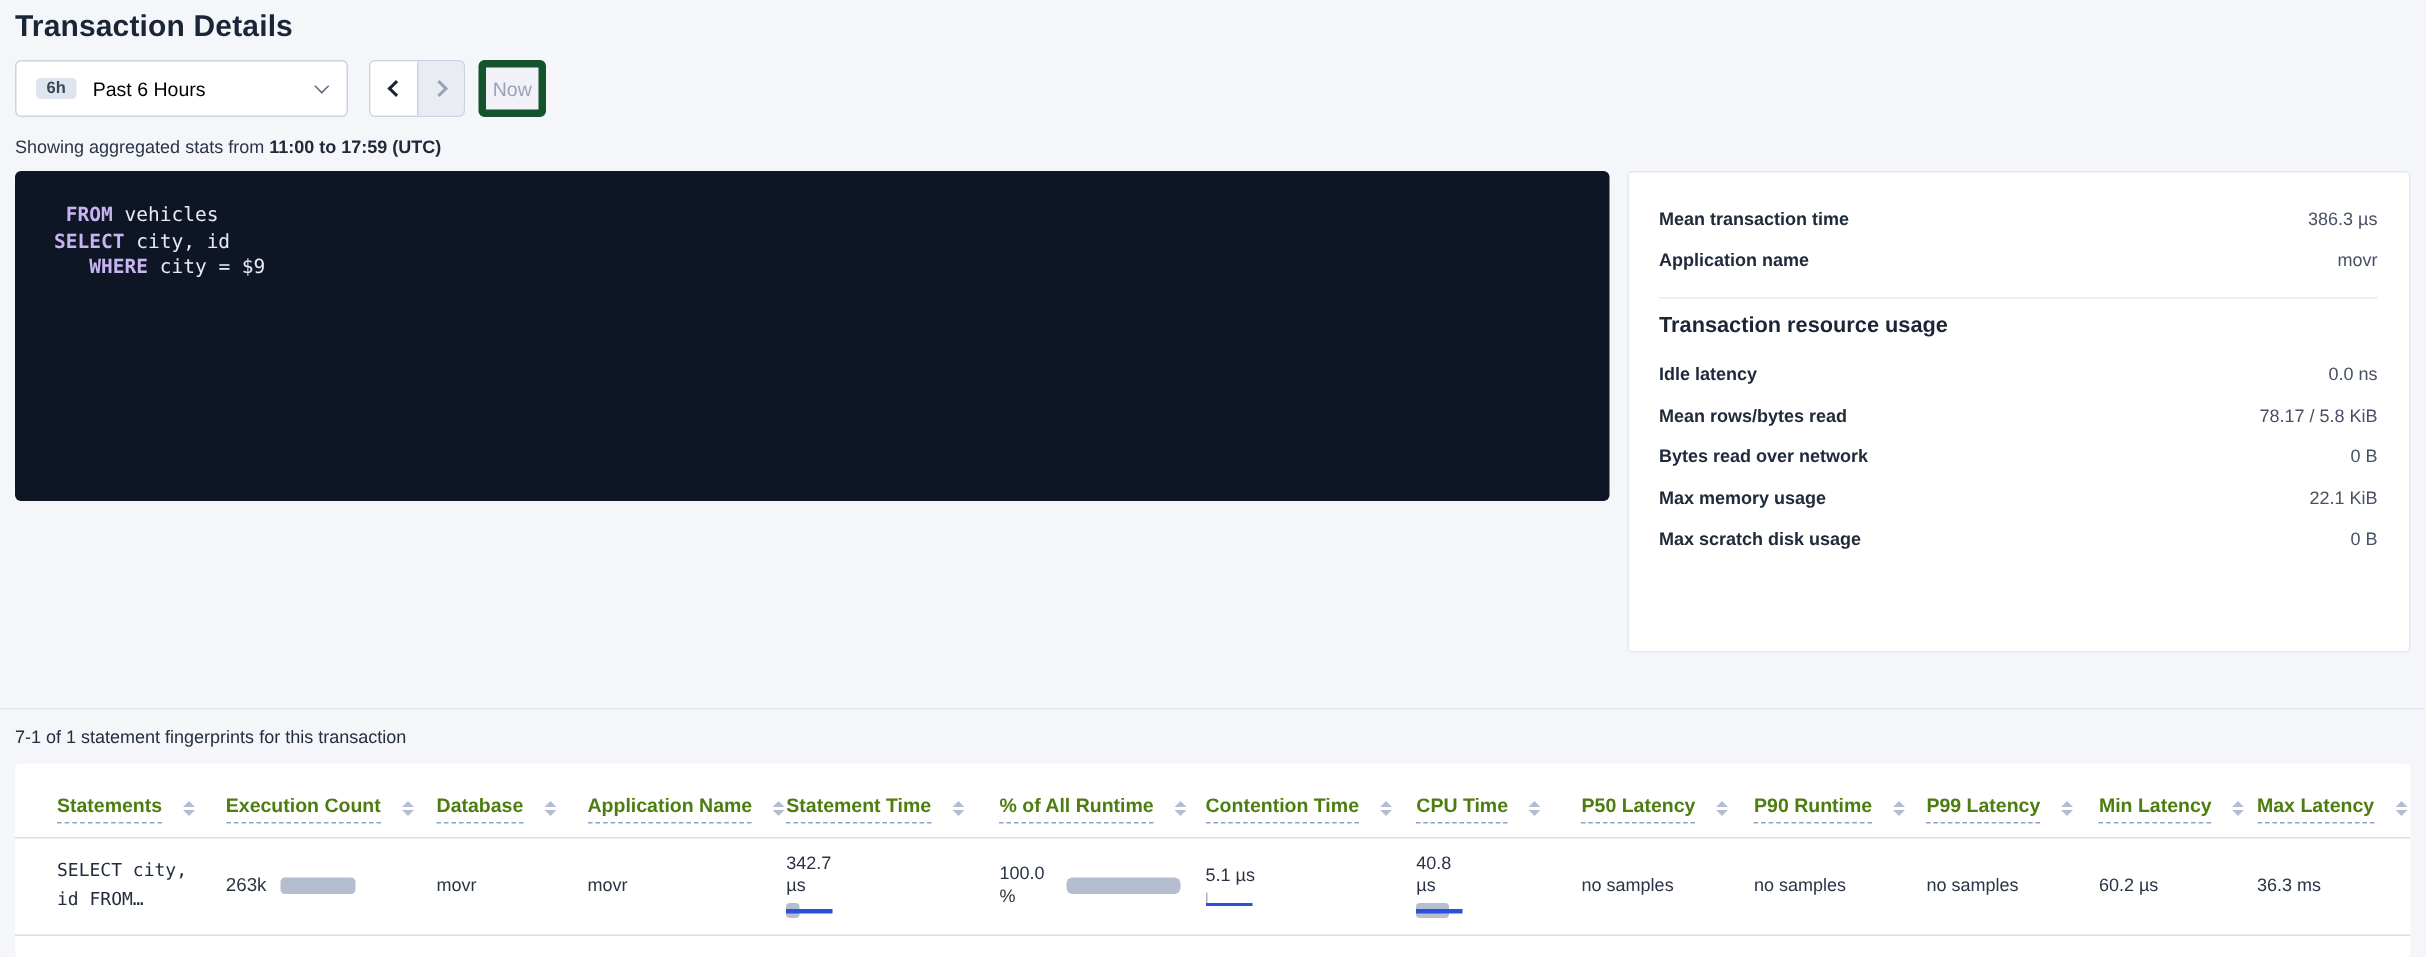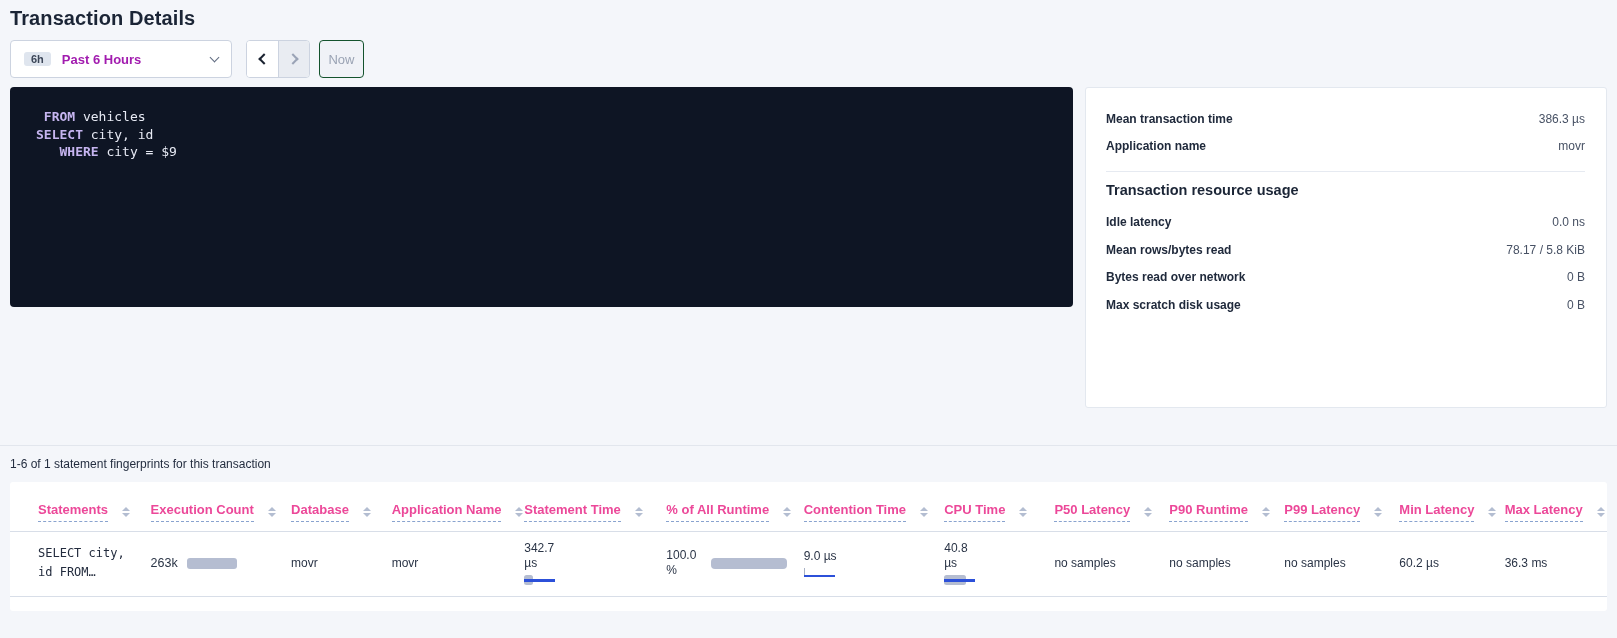--- a/index.html
+++ b/index.html
@@ -17,37 +17,37 @@
   
   .controls { display:flex; align-items:stretch; height:38px; margin-top:10px; }
   .time-dropdown {
     width:222px; background:#fff; border:1px solid #ccd3e0; border-radius:4px;
     display:flex; align-items:center; padding:0 13px; cursor:pointer;
   }
   .time-badge {
     background:#dfe5ee; color:#3c4658; font-size:11px; font-weight:700;
     padding:1px 7px; border-radius:3px;
   }
-  .time-label { margin-left:11px; font-size:13px; color:#a21caf;font-weight:bold; }
+  .time-label { margin-left:11px; font-size:13px; color:#000000; }
   .caret-down {
     margin-left:auto; width:7px; height:7px;
     border-right:1.7px solid #5f6b80; border-bottom:1.7px solid #5f6b80;
     transform:rotate(45deg); margin-top:-4px;
   }
   .arrow-group {
     display:flex; margin-left:14px; border:1px solid #ccd3e0; border-radius:4px;
     overflow:hidden; background:#fff;
   }
   .arrow-btn { width:31px; display:flex; align-items:center; justify-content:center; cursor:pointer; background:#fff; border:none; }
   .arrow-btn.is-disabled { background:#e9ecf2; border-left:1px solid #ccd3e0; cursor:default; }
   .chev { display:inline-block; width:8px; height:8px; border-left:2.4px solid #1a2230; border-bottom:2.4px solid #1a2230; }
   .chev-left  { transform:rotate(45deg); margin-left:3px; }
   .chev-right { transform:rotate(-135deg); border-color:#9aa3b6; margin-right:3px; }
   .now-btn {
-    margin-left:9px; width:45px; background:#f0f2f7; border:1px solid #14532d;
+    margin-left:9px; width:45px; background:#f0f2f7; border:5px solid #14532d;
     border-radius:4px; color:#9aa3b4; font-size:13px; font-family:inherit; cursor:default;
   }
 
   
   .stats-line { font-size:12px; color:#2b3547; margin-top:13px; }
   .stats-line b { font-weight:700; color:#20293a; }
 
   
   .main { display:flex; align-items:flex-start; margin-top:9px; }
   .sql-box {
@@ -71,21 +71,21 @@
   .resource-heading { font-size:14.5px; font-weight:700; color:#1b2536; margin:10px 0 11px; }
 
   
   .section-divider { border:none; border-top:1px solid #e2e6ed; margin:37px -10px 0; }
   .table-caption { font-size:12px; color:#242e40; margin:11px 0 11px; }
 
   
   .table-card { background:#fff; border-radius:3px; padding:4px 0 14px; }
   table { width:100%; border-collapse:collapse; table-layout:fixed; }
   thead th {
-    text-align:left; font-size:13px; font-weight:700; color:#ec4899;
+    text-align:left; font-size:13px; font-weight:700; color:#4d7c0f;
     padding:16px 6px 9px 0; border-bottom:1px solid #d8dee8; vertical-align:bottom;
   }
   thead th:first-child { padding-left:28px; }
   .th-inner { display:flex; align-items:center; }
   .th-label { border-bottom:1px dashed #89a3cf; padding-bottom:4px; white-space:nowrap; }
   .sort-icon { display:inline-flex; flex-direction:column; gap:2.5px; margin-left:14px; cursor:pointer; }
   .tri-up   { width:0; height:0; border-left:4px solid transparent; border-right:4px solid transparent; border-bottom:4.5px solid #b3bdd1; }
   .tri-down { width:0; height:0; border-left:4px solid transparent; border-right:4px solid transparent; border-top:4.5px solid #b3bdd1; }
 
   tbody td {
@@ -124,20 +124,21 @@
       <button class="arrow-btn">
         <span class="chev chev-left"></span>
       </button>
       <button class="arrow-btn is-disabled">
         <span class="chev chev-right"></span>
       </button>
     </div>
     <button class="now-btn">Now</button>
   </div>
 
+  <div class="stats-line"><span>Showing aggregated stats from </span><b>11:00 to 17:59 (UTC)</b></div>
 
   <div class="main">
     <div class="sql-box">
       <div class="sql-code"><div><span> </span><span class="kw">FROM</span><span> vehicles</span></div><div><span class="kw">SELECT</span><span> city, id</span></div><div><span>   </span><span class="kw">WHERE</span><span> city = $9</span></div></div>
     </div>
 
     <div class="summary-panel">
       <div>
           <div class="summary-row">
             <span class="s-label">Mean transaction time</span>
@@ -157,30 +158,34 @@
           </div>
           <div class="summary-row">
             <span class="s-label">Mean rows/bytes read</span>
             <span class="s-value">78.17 / 5.8 KiB</span>
           </div>
           <div class="summary-row">
             <span class="s-label">Bytes read over network</span>
             <span class="s-value">0 B</span>
           </div>
           <div class="summary-row">
+            <span class="s-label">Max memory usage</span>
+            <span class="s-value">22.1 KiB</span>
+          </div>
+          <div class="summary-row">
             <span class="s-label">Max scratch disk usage</span>
             <span class="s-value">0 B</span>
           </div>
         </div>
     </div>
   </div>
 
   <hr class="section-divider">
 
-  <div class="table-caption">1-6 of 1 statement fingerprints for this transaction</div>
+  <div class="table-caption">7-1 of 1 statement fingerprints for this transaction</div>
 
   <div class="table-card">
     <table>
       <colgroup>
         <col style="width:8.8%">
           <col style="width:8.8%">
           <col style="width:6.3%">
         <col style="width:8.3%">
           <col style="width:8.9%">
           <col style="width:8.6%">
@@ -343,21 +348,21 @@
             <div class="pct-cell">
               <div>
                 <div class="stacked-val">100.0</div>
                 <div class="stacked-val">%</div>
               </div>
               <span class="pct-bar"></span>
             </div>
           </td>
           <td>
             <div>
-              <div class="stacked-val">9.0 µs</div>
+              <div class="stacked-val">5.1 µs</div>
               <div class="cont-chart">
                 <span class="c-tick"></span>
                 <span class="c-line"></span>
               </div>
             </div>
           </td>
           <td>
             <div>
               <div class="stacked-val">40.8</div>
               <div class="stacked-val">µs</div>

